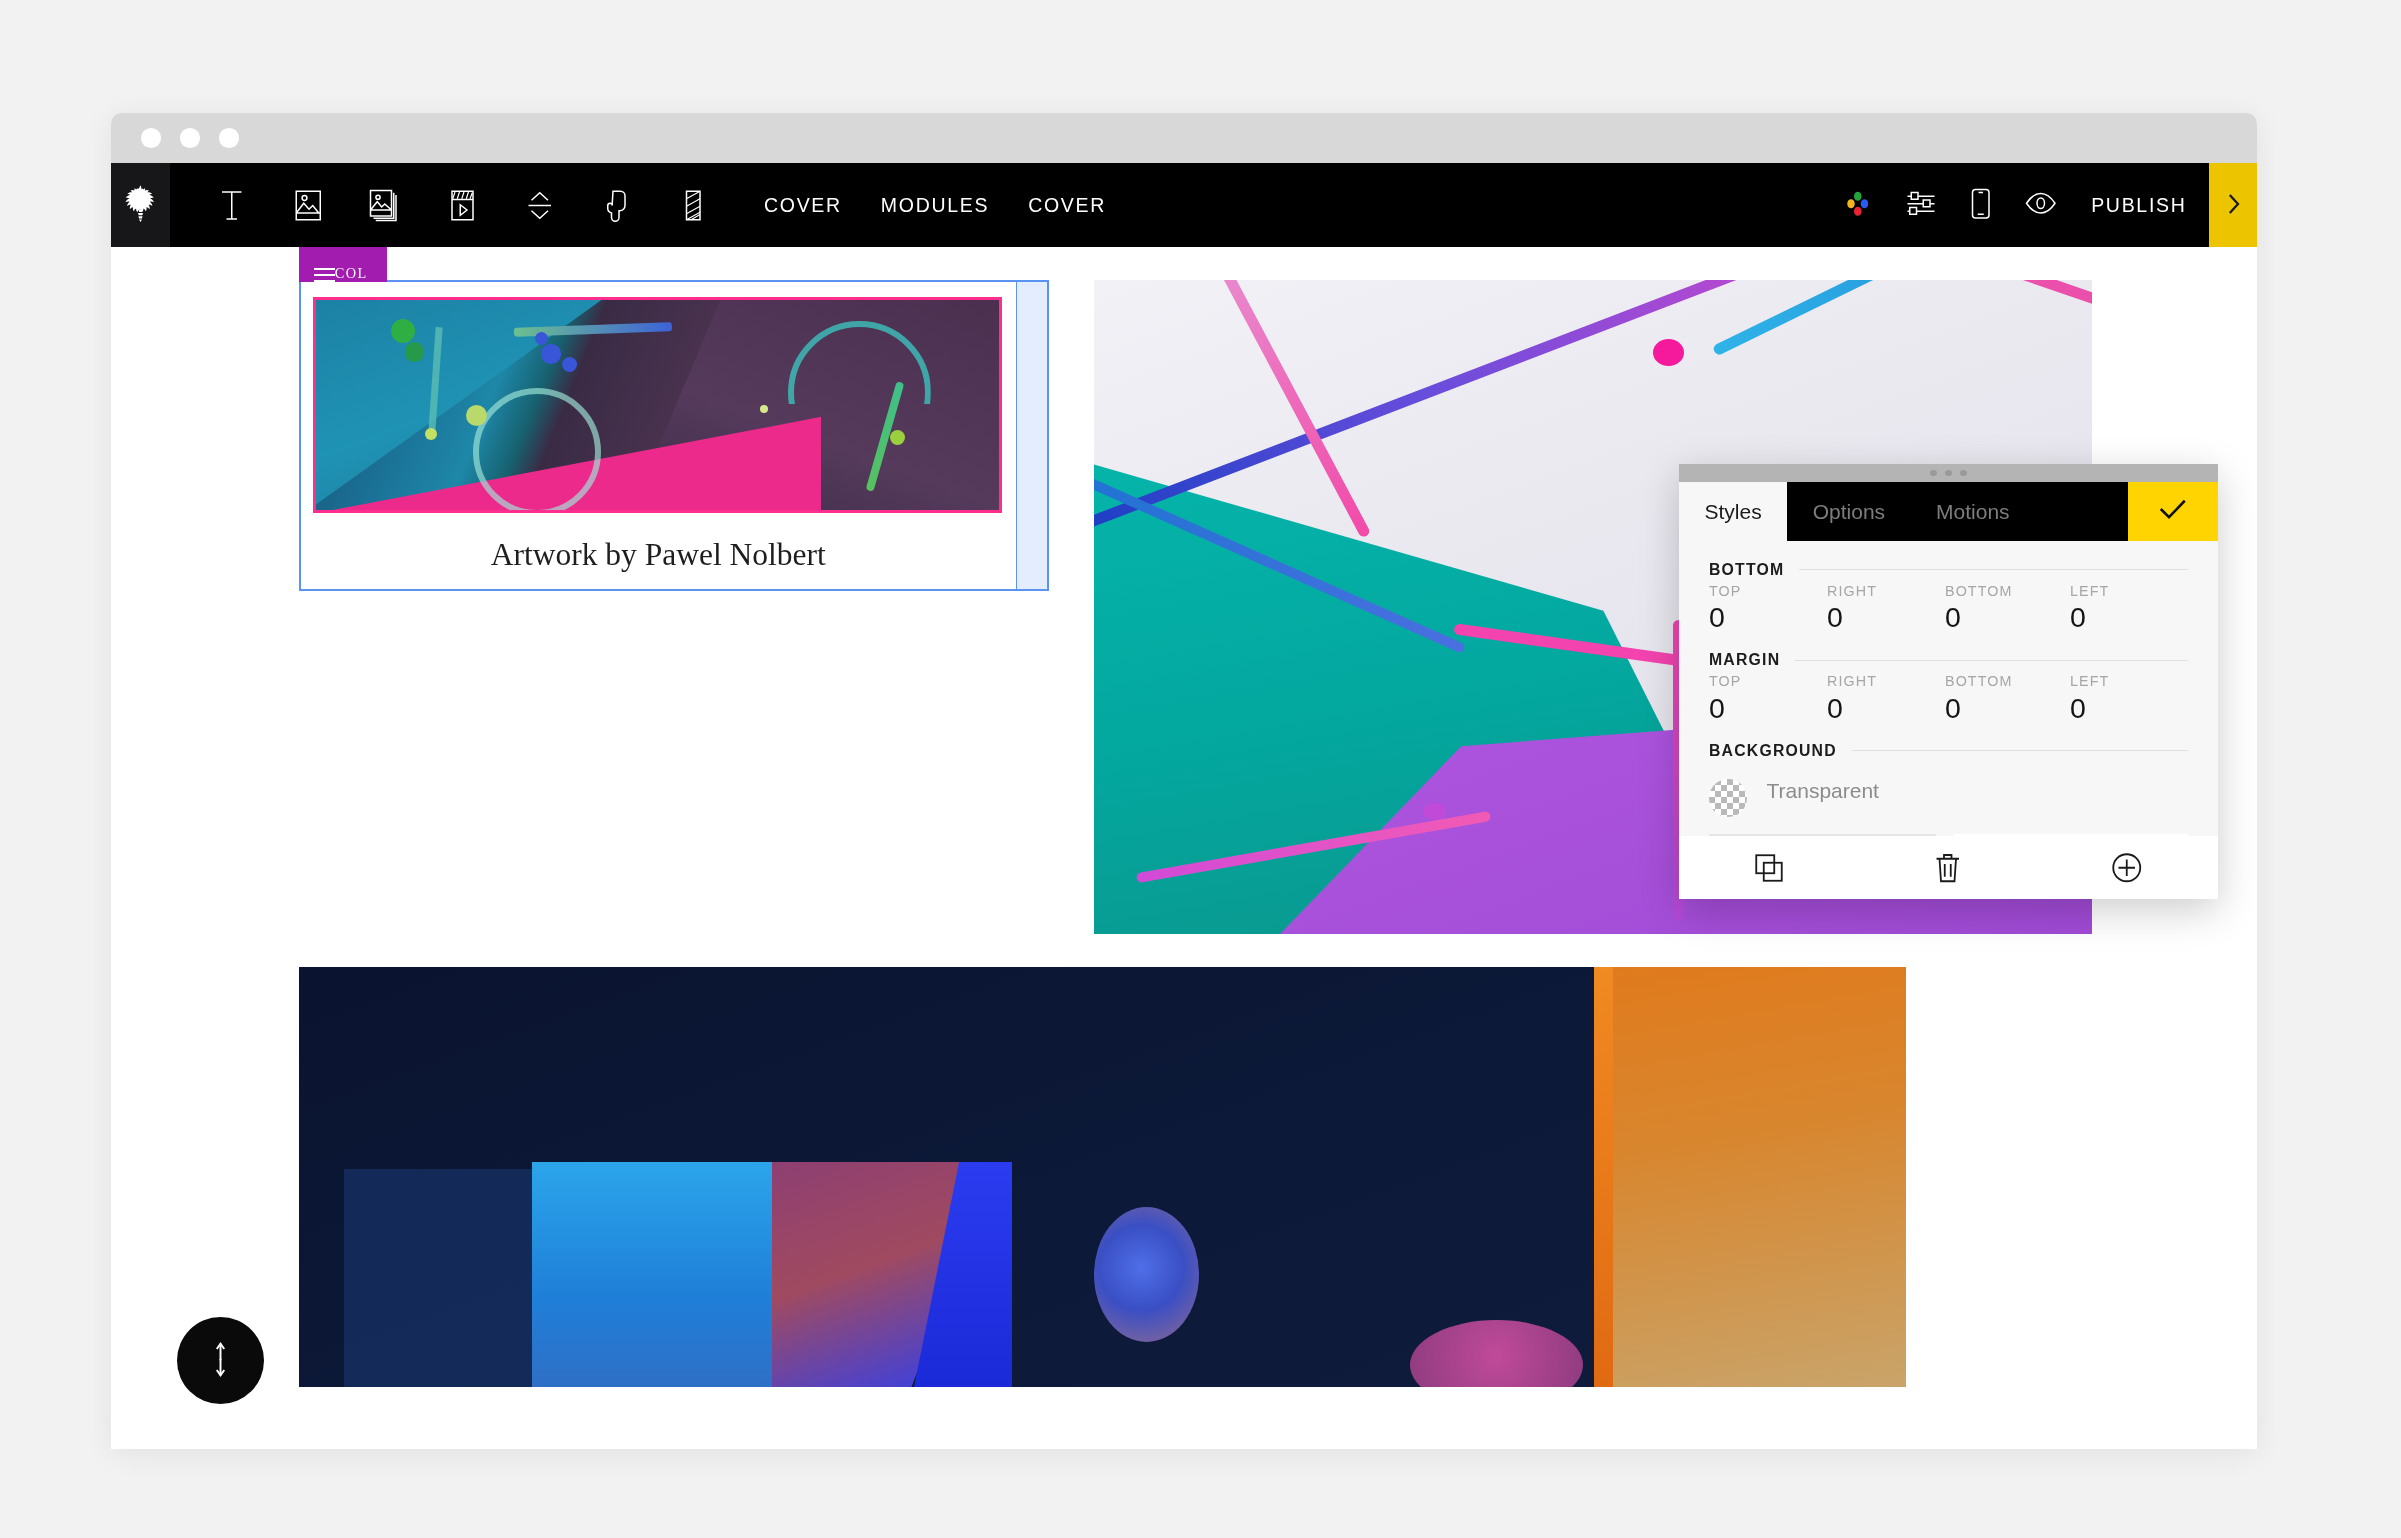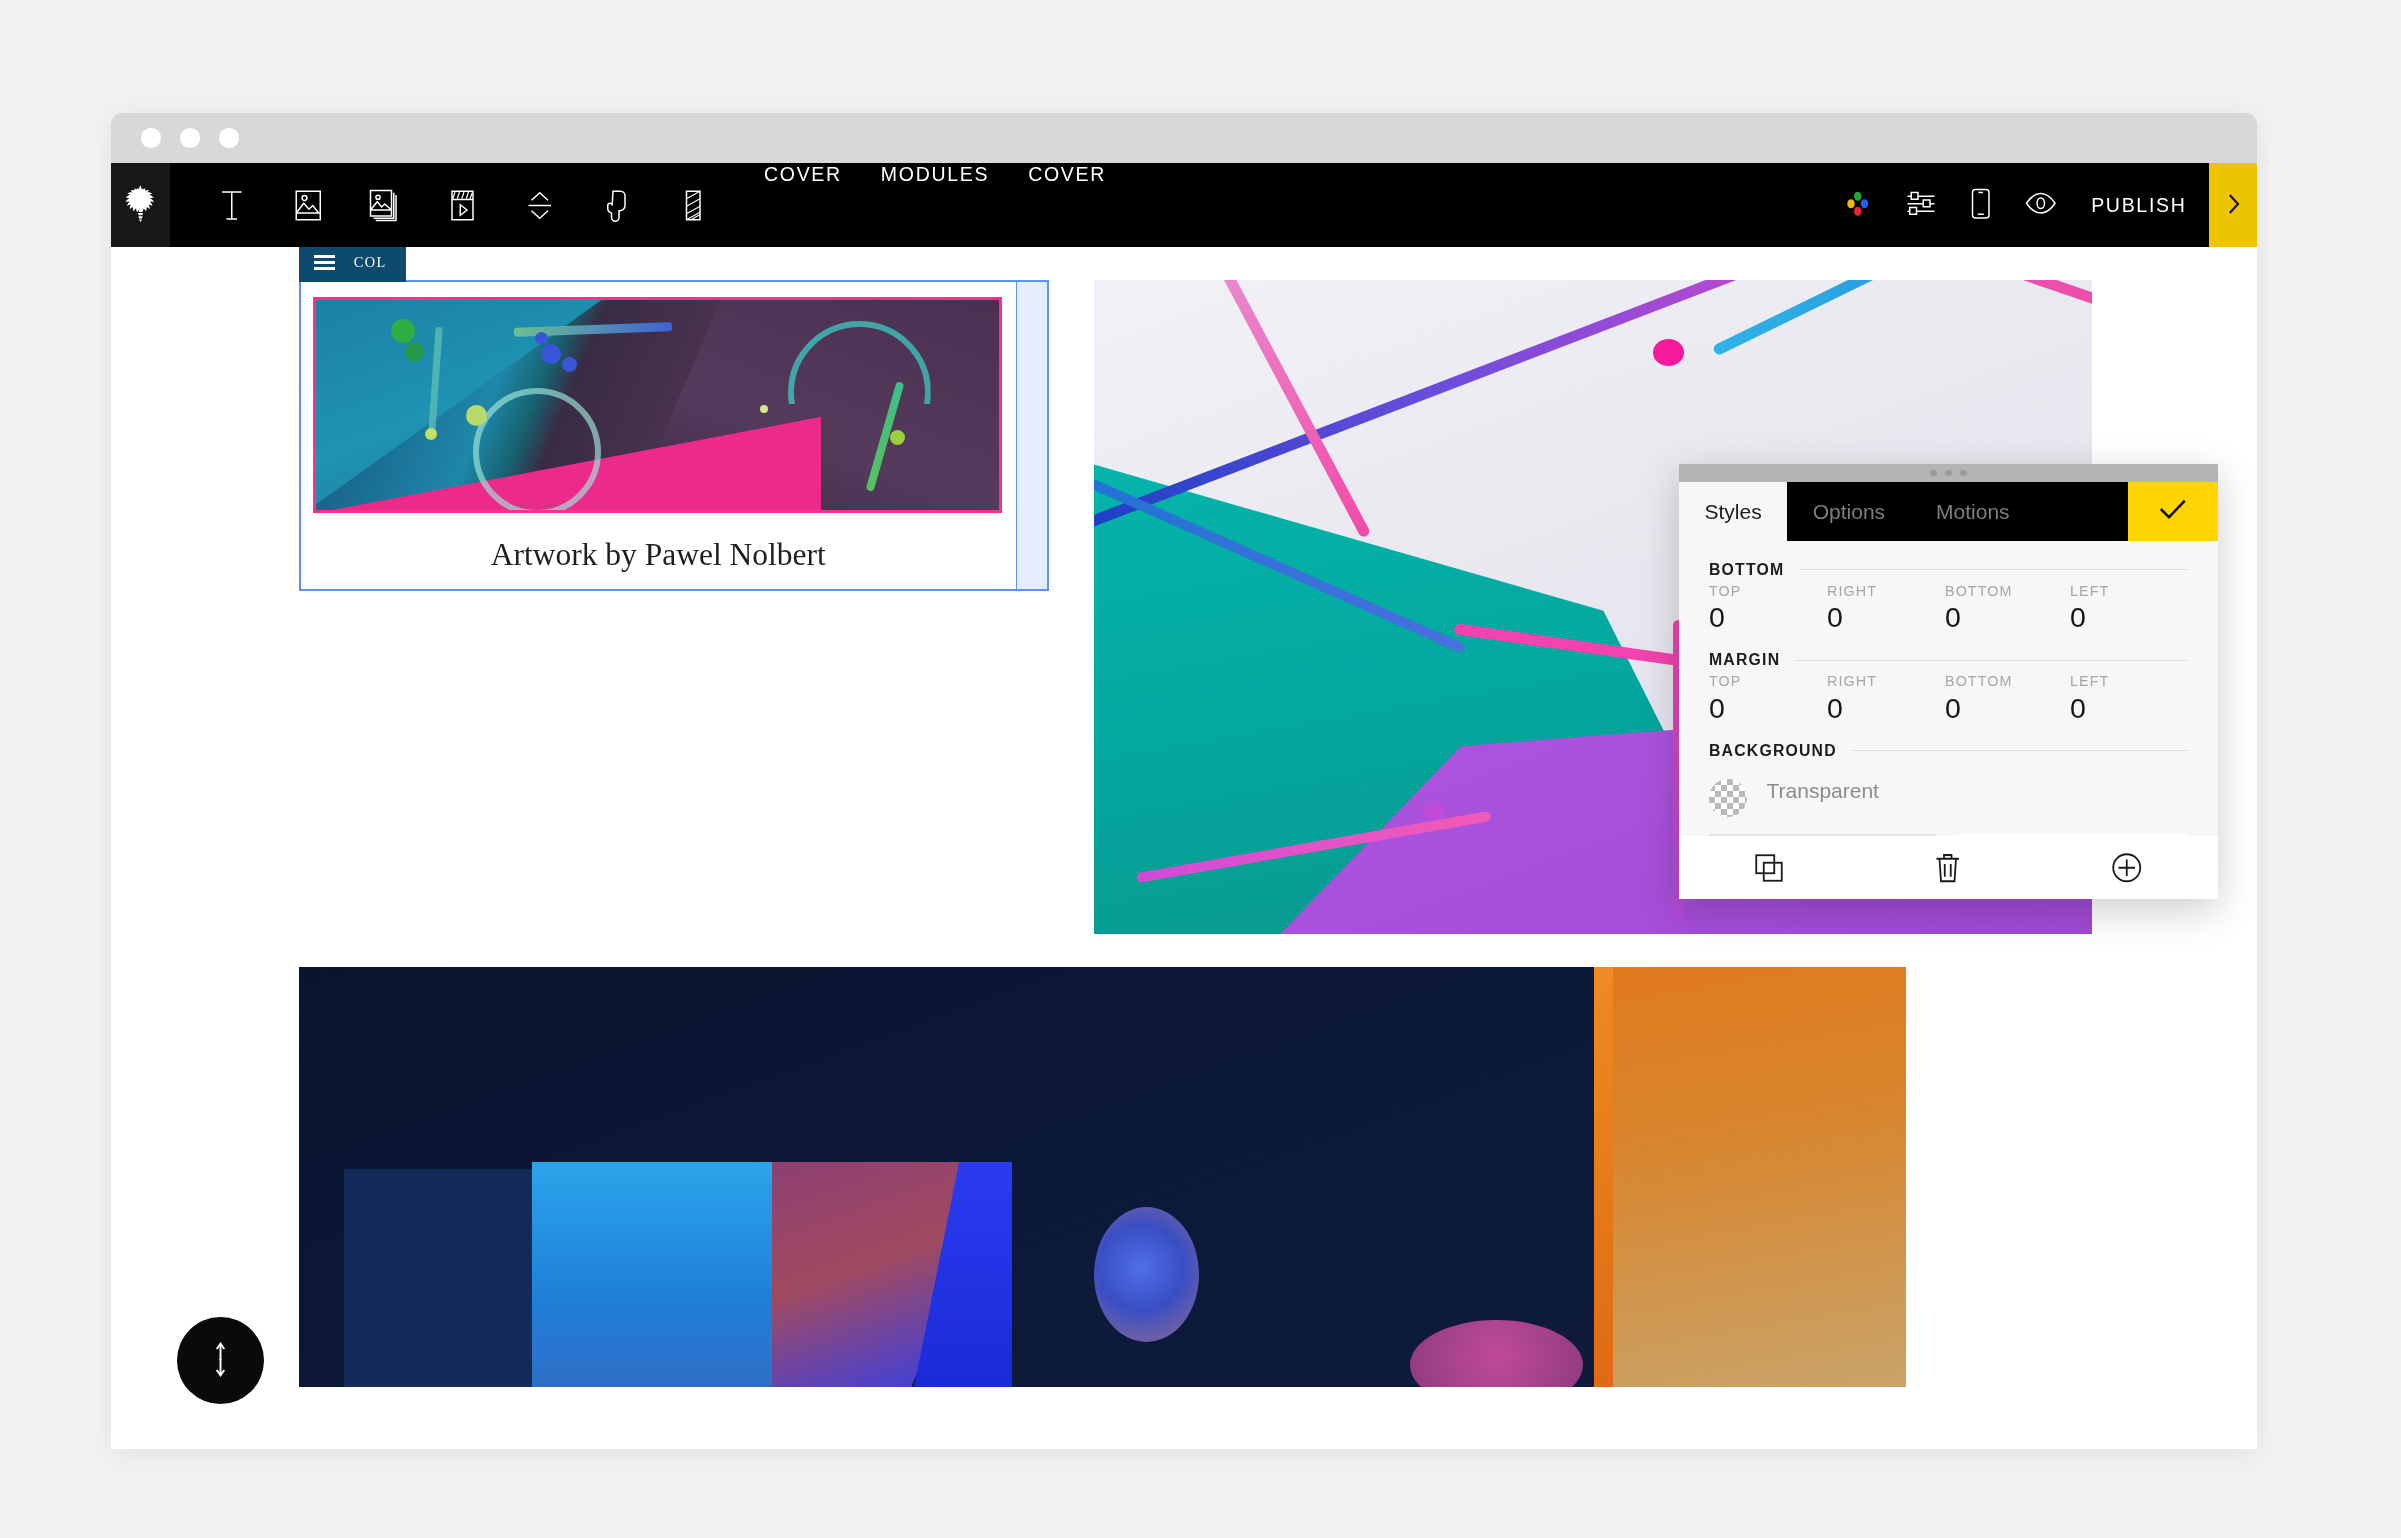--- a/index.html
+++ b/index.html
@@ -46,21 +46,21 @@
     padding-left: 41px;
     gap: 36px;
   }
   .ticon {
     width: 41px; height: 45px;
     display: flex; align-items: center; justify-content: center;
     cursor: pointer;
   }
   .ticon svg { display: block; }
   .nav-links {
-    display: flex; align-items: flex-start;
+    display: flex; align-items: center;
     gap: 39px;
     margin-left: 50px;
   }
   .nav-link {
     color: #ffffff;
     font-size: 19.5px;
     letter-spacing: 1.7px;
     font-weight: 400;
     cursor: pointer;
     white-space: nowrap;
@@ -115,23 +115,23 @@
     position: absolute;
     right: 0; top: 0; bottom: 0;
     width: 31.5px;
     background: #e4edfd;
     border-left: 1.5px solid #5b93f3;
   }
   .col-badge {
     position: absolute;
     left: -2.3px; top: -39px;
     height: 39px;
-    background: #0c4a6e;
-    display: flex; align-items: center;
-    gap: 19px;
+    background: #a21caf;
+    display: flex; align-items: flex-end;
+    gap: 0;
     padding: 0 19.5px 0 15px;
     z-index: 5;
   }
   .burger { display: flex; flex-direction: column; gap: 3.8px; }
   .burger i { display: block; width: 21px; height: 2.3px; background: #fff; }
   .col-badge-label {
     color: #ffffff; font-size: 14.3px; letter-spacing: 1.5px;
     font-family: "Liberation Serif", serif;
   }
   .art-left {

